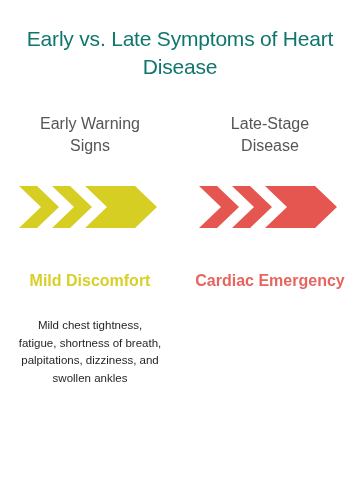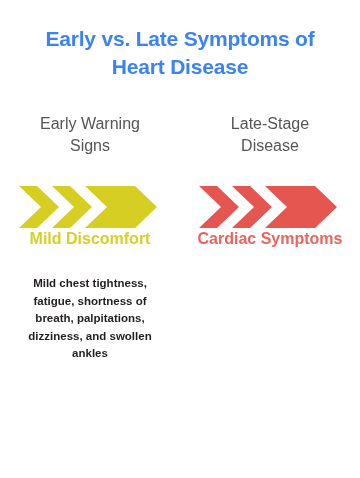--- a/index.html
+++ b/index.html
@@ -16,22 +16,22 @@
   .infographic {
     width: 360px;
     height: 478px;
     position: relative;
     background: #ffffff;
     box-sizing: border-box;
   }
   .title {
     text-align: center;
     font-size: 21px;
-    font-weight: bold;
-    color: #3b82f6;
+    font-weight: normal;
+    color: #0f766e;
     line-height: 1.32;
     letter-spacing: -0.2px;
     padding: 25px 22px 0 22px;
     margin: 0;
     box-sizing: border-box;
   }
   .columns {
     display: flex;
     width: 100%;
     margin-top: 26px;
@@ -56,33 +56,34 @@
     margin-top: 22px;
     height: 42px;
     display: flex;
     align-items: center;
     justify-content: center;
   }
   .chev-svg {
     display: block;
   }
   .subhead {
+    margin-top: 42px;
     text-align: center;
     font-size: 16px;
     font-weight: bold;
     line-height: 1.35;
     padding: 0 10px;
   }
   .subhead.early { color: #D9CF28; }
   .subhead.late  { color: #E8645E; }
   .body-text {
     margin-top: 26px;
     text-align: center;
     font-size: 11.5px;
-    font-weight: bold;
+    font-weight: normal;
     color: #231F20;
     line-height: 1.52;
     padding: 0 18px;
   }
   .col-right .body-text { padding: 0 16px; }
 </style>
 </head>
 <body>
 
 <div class="infographic">
@@ -111,18 +112,18 @@
       <div class="col-header">Late-Stage Disease</div>
 
       <div class="chevrons">
         <svg class="chev-svg" width="142" height="42" viewBox="0 0 142 42" aria-hidden="true">
           <polygon points="0,0 18,0 40,21 18,42 0,42 22,21" fill="#E4564F"></polygon>
           <polygon points="33,0 51,0 73,21 51,42 33,42 55,21" fill="#E4564F"></polygon>
           <polygon points="66,0 116,0 138,21 116,42 66,42 88,21" fill="#E4564F"></polygon>
         </svg>
       </div>
 
-      <div class="subhead late">Cardiac Symptoms</div>
+      <div class="subhead late">Cardiac Emergency</div>
 
     </div>
 
   </div>
 </div>
 
 </body></html>

